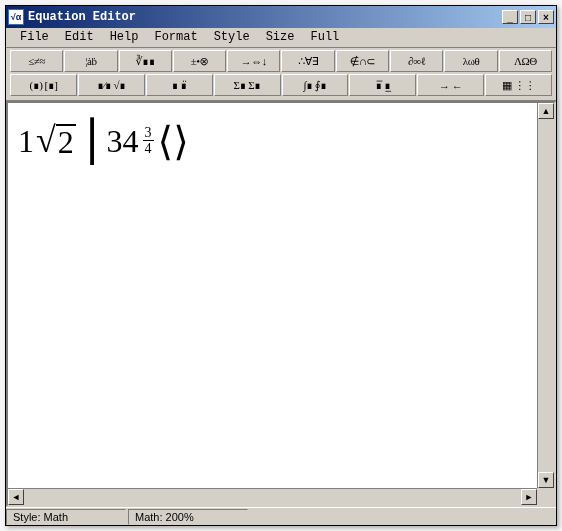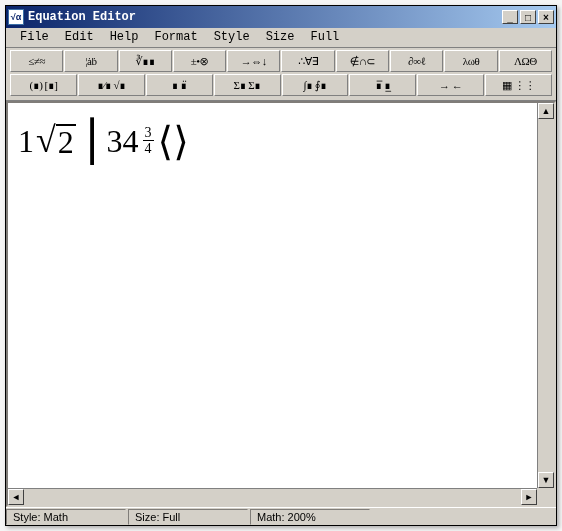--- a/index.html
+++ b/index.html
@@ -116,23 +116,19 @@
       </div>
       <div class="scroll-corner"></div>
     </div>
   </div>
 
   <div class="statusbar">
     <div class="status-panel w1">
       <span>Style:</span>&nbsp;
       <span>Math</span>
     </div>
-    <div class="status-panel w2">
-      <span>Size:</span>&nbsp;
-      <span>Full</span>
-    </div>
     <div class="status-panel w3">
       <span>Math:</span>&nbsp;
       <span>200%</span>
     </div>
   </div>
 
 </div>
 
 </body></html>

